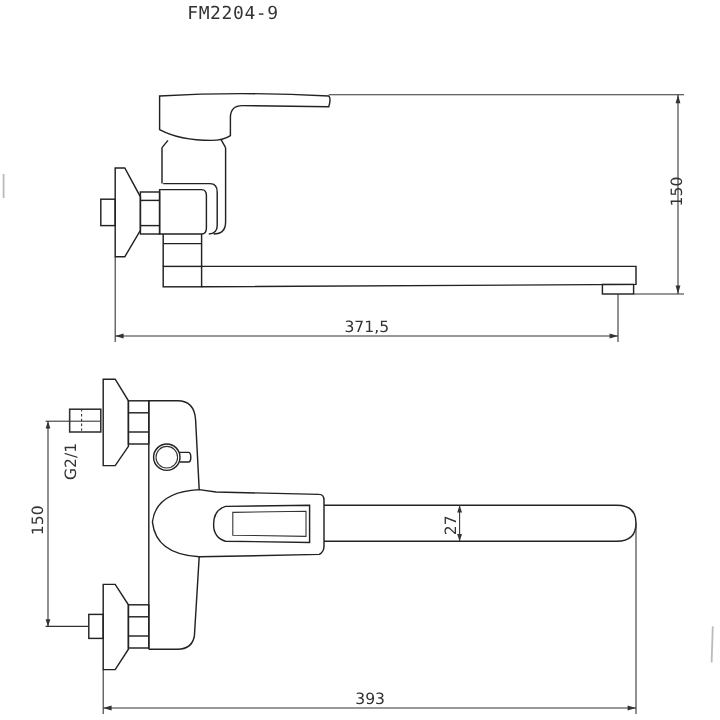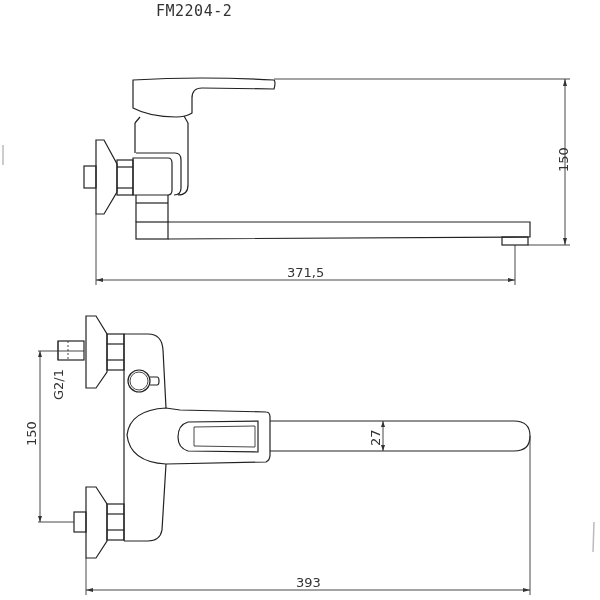--- a/index.html
+++ b/index.html
@@ -11,21 +11,21 @@
     }
     svg { position: absolute; left: 0; top: 0; }
     .ln { fill: none; stroke: #222; stroke-width: 1.2; }
     .thin { fill: none; stroke: #333; stroke-width: 0.9; }
     .dim-text { font-family: "DejaVu Sans", sans-serif; font-size: 13px; fill: #333; }
     .artifact { fill: none; stroke: #bbb; stroke-width: 1.5; }
   </style>
 </head>
 <body>
 
-<div class="title">FM2204-2</div>
+<div class="title">FM2204-9</div>
 
 <svg width="600" height="600" viewBox="0 0 600 600">
 
   <g>
 
     <g>
       <rect class="ln" x="84" y="166" width="12" height="22"></rect>
       <path class="ln" d="M96 140 L104 140 L117 164 L117 192 L104 214 L96 214 Z"></path>
       <rect class="ln" x="117" y="160" width="16" height="35"></rect>
       <line class="ln" x1="117" y1="167" x2="133" y2="167"></line>

